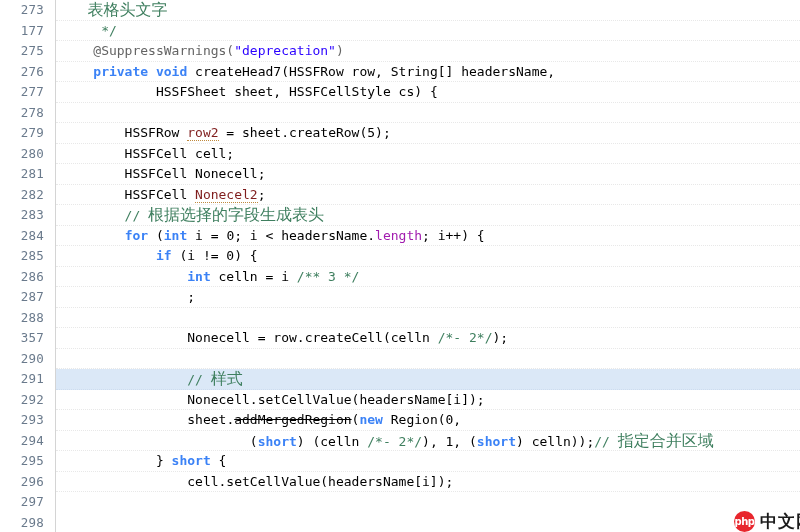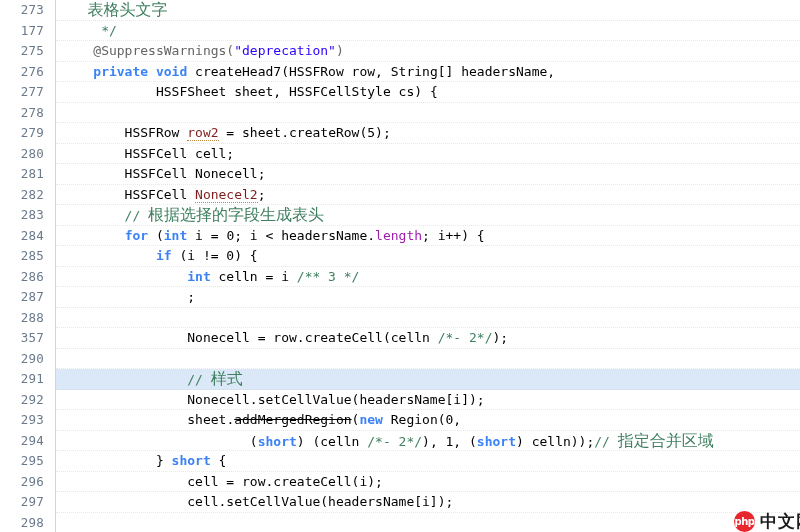--- a/index.html
+++ b/index.html
@@ -194,21 +194,20 @@
 
     <div class="code-row"><span class="t-plain">                Nonecell.setCellValue(</span><span class="t-param">headersName</span><span class="t-plain">[i]);</span></div>
 
 
     <div class="code-row"><span class="t-plain">                </span><span class="t-param">sheet</span><span class="t-plain">.</span><span class="t-dep">addMergedRegion</span><span class="t-plain">(</span><span class="t-kw">new</span><span class="t-plain"> Region(0,</span></div>
 
     <div class="code-row"><span class="t-plain">                        (</span><span class="t-kw">short</span><span class="t-plain">) (celln </span><span class="t-blockcmt">/*- 2*/</span><span class="t-plain">), 1, (</span><span class="t-kw">short</span><span class="t-plain">) celln));</span><span class="t-cmt">// </span><span class="t-cmt-cn">指定合并区域</span></div>
 
     <div class="code-row"><span class="t-plain">            } </span><span class="t-kw">short</span><span class="t-plain"> {</span></div>
 
-    <div class="code-row"><span class="t-plain">                cell = </span><span class="t-param">row</span><span class="t-plain">.createCell(i);</span></div>
 
     <div class="code-row"><span class="t-plain">                cell.setCellValue(</span><span class="t-param">headersName</span><span class="t-plain">[i]);</span></div>
 
   </div>
 
   <div class="watermark">
     <div class="wm-badge">php</div>
     <div class="wm-text">中文网</div>
   </div>
 

